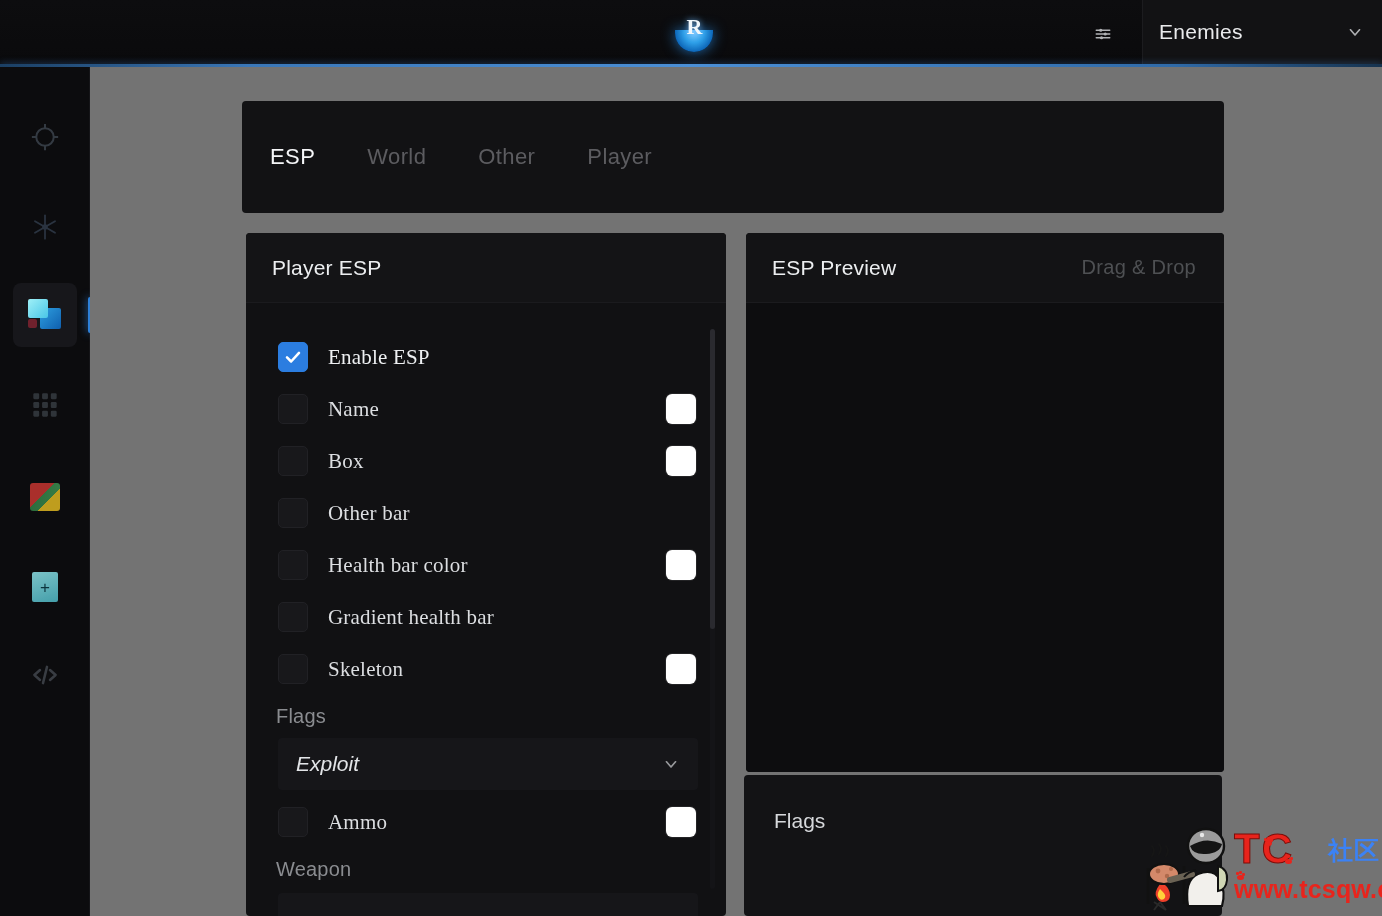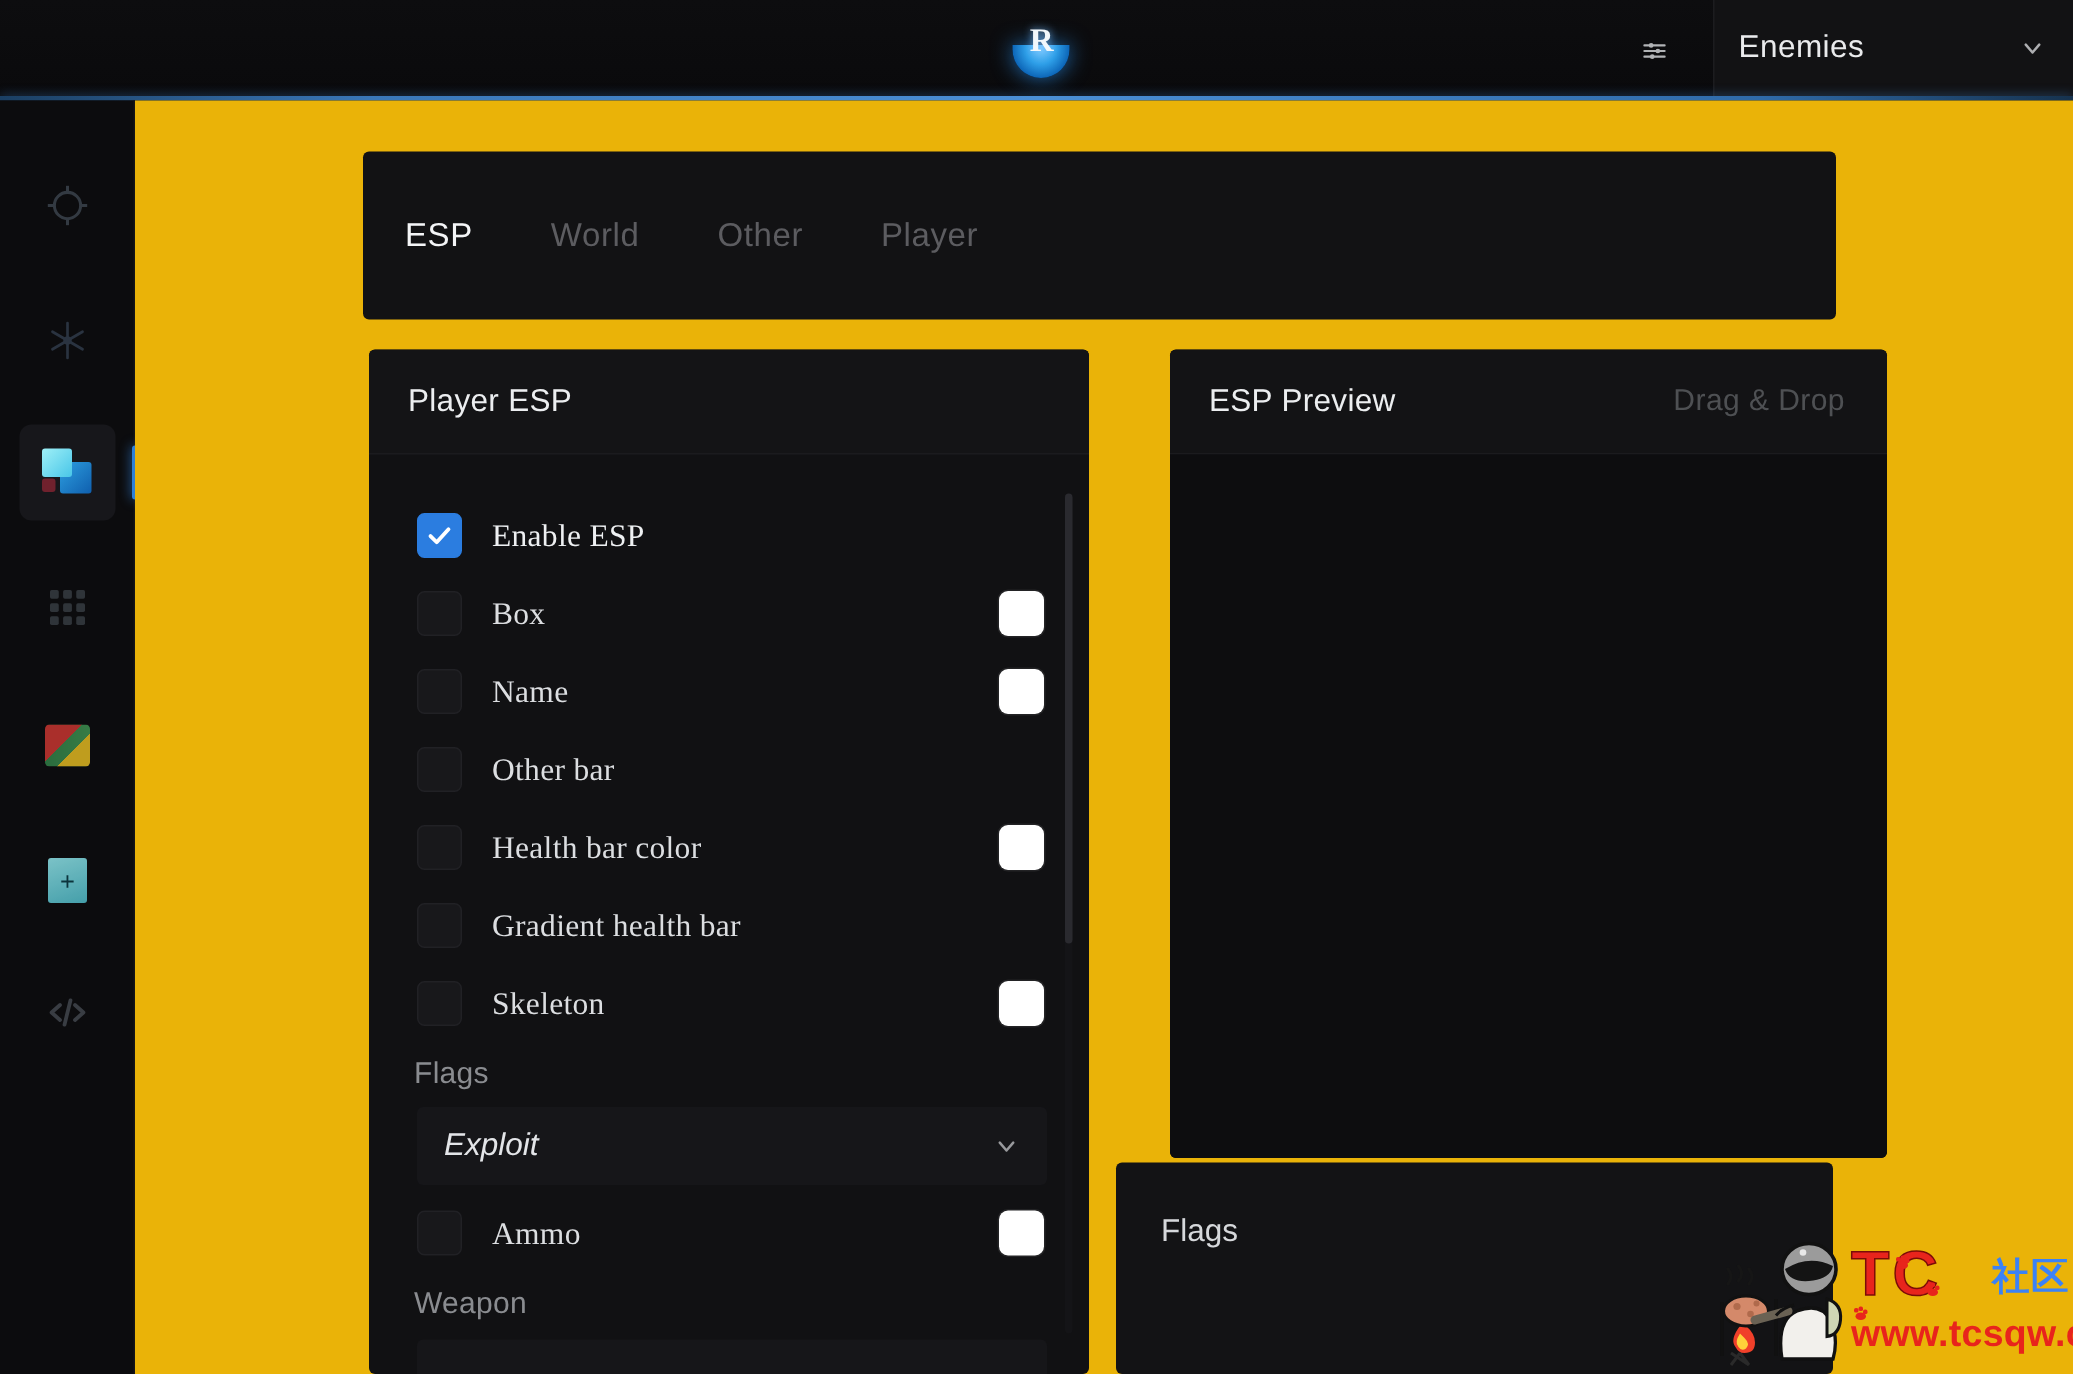--- a/index.html
+++ b/index.html
@@ -135,21 +135,21 @@
   }
   .ico-doc::after {
     content: "+"; color: #0c3b45; font-size: 17px; line-height: 1;
     font-family: "Liberation Sans", sans-serif;
   }
 
   
   .content {
     position: absolute; left: 90px; top: 67px;
     width: 1292px; height: 849px;
-    background: #eab308;
+    background: #737373;
   }
 
   .tabs-card {
     position: absolute; left: 152px; top: 34px;
     width: 982px; height: 112px;
     background: #121214;
     border-radius: 4px;
     display: flex; align-items: center;
     padding-left: 28px;
   }
@@ -231,21 +231,21 @@
     background: #141417; border-radius: 3px;
   }
   .vscroll-thumb {
     position: absolute; left: 0; top: 0;
     width: 5px; height: 300px;
     background: #2a2a2f; border-radius: 3px; cursor: pointer;
   }
 
   
   .panel-right {
-    position: absolute; left: 690px; top: 166px;
+    position: absolute; left: 656px; top: 166px;
     width: 478px; height: 539px;
     background: #0f0f11;
     border-radius: 4px;
     overflow: hidden;
     text-align: center;
   }
   .panel-right .panel-head {
     justify-content: space-between; padding-right: 28px; background: #131315;
   }
   .dragdrop { color: #4e5053; font-size: 20px; letter-spacing: .3px; }
@@ -417,29 +417,29 @@
               <polyline points="4,12.5 9.5,18 20,6.5"></polyline>
             </svg>
           </span>
           <span class="opt-label first">Enable ESP</span>
         </div>
 
         <div class="opt-row">
           <span class="cbx">
             
           </span>
+          <span class="opt-label">Name</span>
+          <span class="swatch"></span>
+        </div>
+
+        <div class="opt-row">
+          <span class="cbx">
+            
+          </span>
           <span class="opt-label">Box</span>
-          <span class="swatch"></span>
-        </div>
-
-        <div class="opt-row">
-          <span class="cbx">
-            
-          </span>
-          <span class="opt-label">Name</span>
           <span class="swatch"></span>
         </div>
 
         <div class="opt-row">
           <span class="cbx">
             
           </span>
           <span class="opt-label">Other bar</span>
         </div>
 

